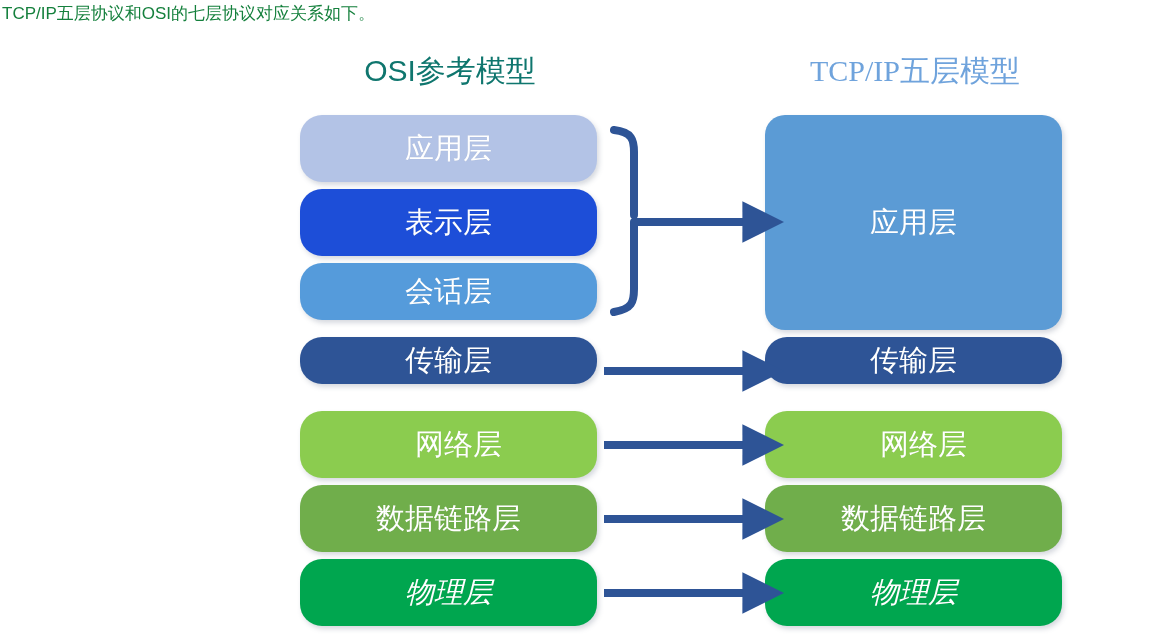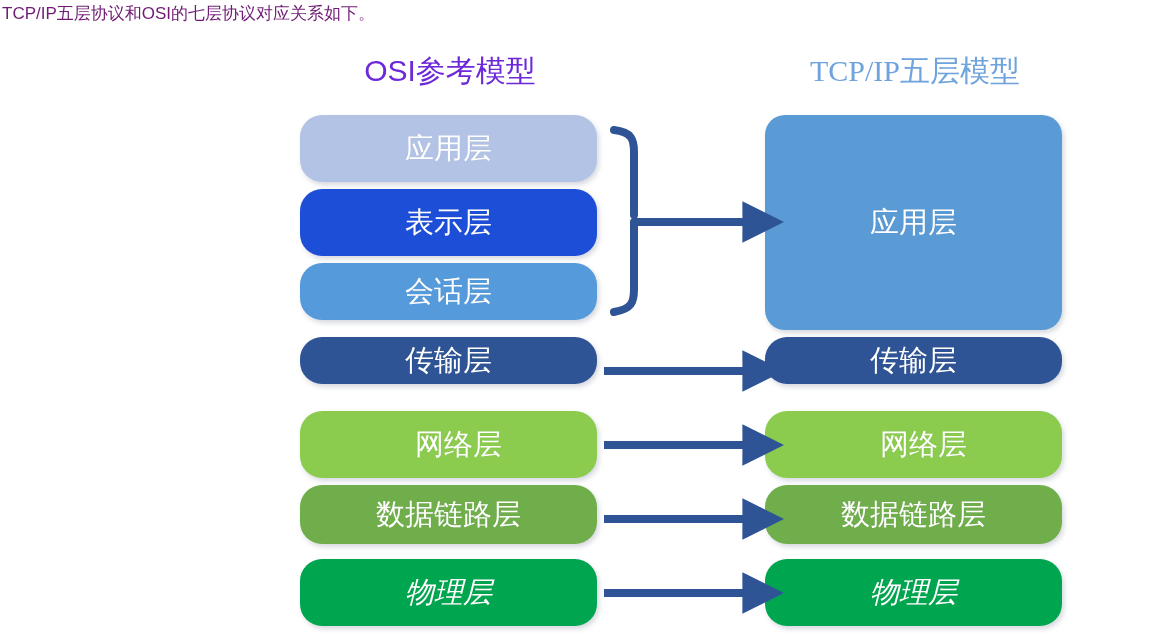--- a/index.html
+++ b/index.html
@@ -15,21 +15,21 @@
     font-family: "Liberation Sans", "DejaVu Sans", sans-serif;
     color: #000000;
   }
 
   #caption {
     position: absolute;
     left: 2px;
     top: 2px;
     font-size: 17px;
     line-height: 24px;
-    color: #701a75;
+    color: #15803d;
     white-space: nowrap;
     letter-spacing: 0px;
   }
 
   .col-title {
     position: absolute;
     top: 52px;
     font-size: 30px;
     line-height: 38px;
     color: #6FA3DC;
@@ -56,41 +56,41 @@
 
   .osi-col .layer-box { left: 300px; width: 297px; }
   .tcp-col .layer-box { left: 765px; width: 297px; }
 
   
   .row1 { top: 115px; height: 67px; }
   .row2 { top: 189px; height: 67px; }
   .row3 { top: 263px; height: 57px; }
   .row4 { top: 337px; height: 47px; }
   .row5 { top: 411px; height: 67px; padding-left: 20px; }
-  .row6 { top: 485px; height: 59px; }
+  .row6 { top: 485px; height: 67px; }
   .row7 { top: 559px; height: 67px; font-style: italic; }
 
   
   .rowspan13 { top: 115px; height: 215px; border-radius: 20px; }
 
   svg.connectors {
     position: absolute;
     left: 0;
     top: 0;
     width: 1164px;
     height: 641px;
     pointer-events: none;
   }
 </style>
 </head>
 <body>
 
 <div id="caption">TCP/IP五层协议和OSI的七层协议对应关系如下。</div>
 
-<div id="osi-title" class="col-title" style="color: #6d28d9;">OSI参考模型</div>
+<div id="osi-title" class="col-title" style="color: #0f766e;">OSI参考模型</div>
 <div id="tcp-title" class="col-title" style="color: rgb(111, 163, 220);">TCP/IP五层模型</div>
 
 <div class="osi-col">
   <div class="layer-box row1" style="background: rgb(179, 195, 230);">应用层</div>
   <div class="layer-box row2" style="background: #1d4ed8;">表示层</div>
   <div class="layer-box row3" style="background: rgb(85, 155, 219);">会话层</div>
   <div class="layer-box row4" style="background: rgb(46, 84, 150);">传输层</div>
   <div class="layer-box row5" style="background: rgb(139, 204, 79);">网络层</div>
   <div class="layer-box row6" style="background: rgb(112, 174, 75);">数据链路层</div>
   <div class="layer-box row7" style="background: rgb(0, 166, 79);">物理层</div>

